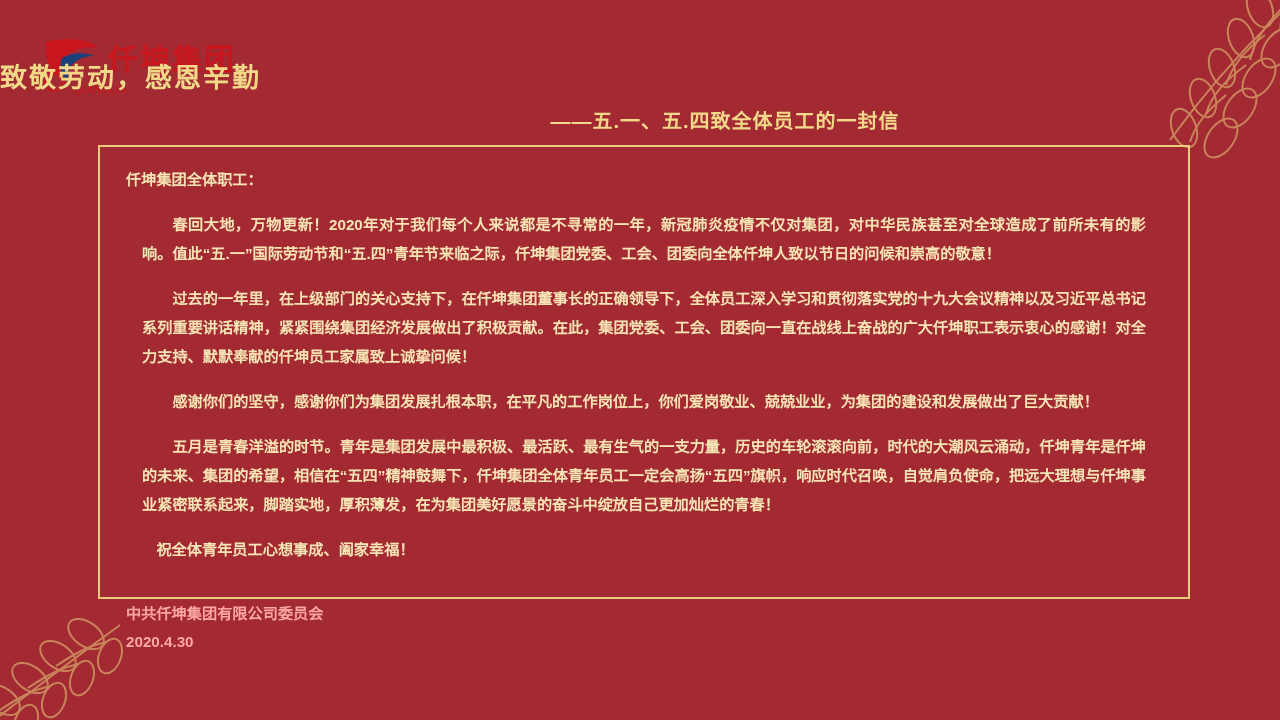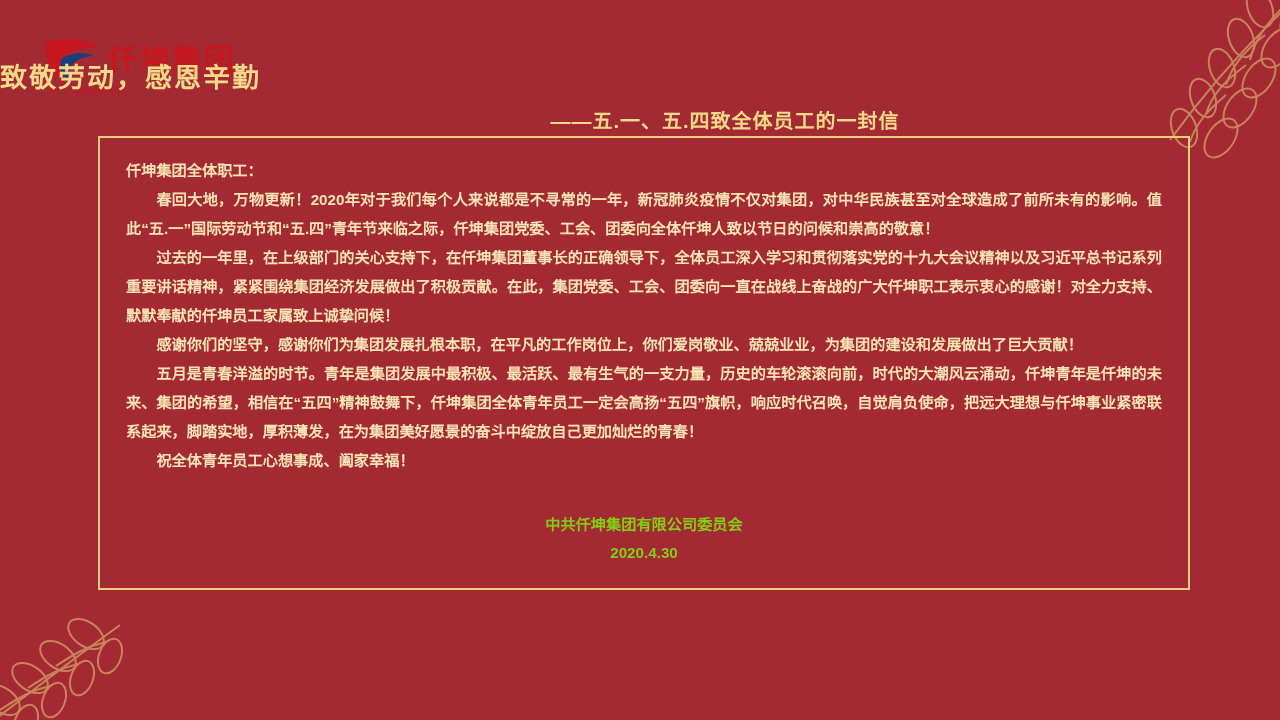--- a/index.html
+++ b/index.html
@@ -81,42 +81,42 @@
     color: #f2d98a;
     letter-spacing: 1px;
     padding-left: 170px;
     box-sizing: border-box;
   }
 
   
   .letter {
     position: absolute;
     left: 98px;
-    top: 136px;
+    top: 145px;
     width: 1092px;
     height: 454px;
     border: 2px solid #e9cd7c;
     box-sizing: border-box;
     padding: 18px 26px 10px 26px;
   }
   .letter-inner {
     color: #f6e3b4;
     font-size: 15.2px;
     line-height: 29px;
     font-weight: bold;
     text-align: justify;
   }
   .p-salute { margin: 0 0 0 0; }
-  .p-indent { margin: 0; text-indent: 2em; }
+  .p-indent { margin: 16px; text-indent: 2em; }
   .p-plain  { margin: 0; text-indent: 2em; }
 
   .signature {
     margin-top: 36px;
-    text-align: center;
-    color: #84cc16;
+    text-align: left;
+    color: #fca5a5;
     font-size: 15.2px;
     font-weight: bold;
     line-height: 28px;
   }
 </style>
 </head>
 <body>
 
 <svg class="branch branch-tr" width="260" height="230" viewBox="0 0 260 230">
   <g stroke="#e9cd7c" stroke-width="2" fill="none">

